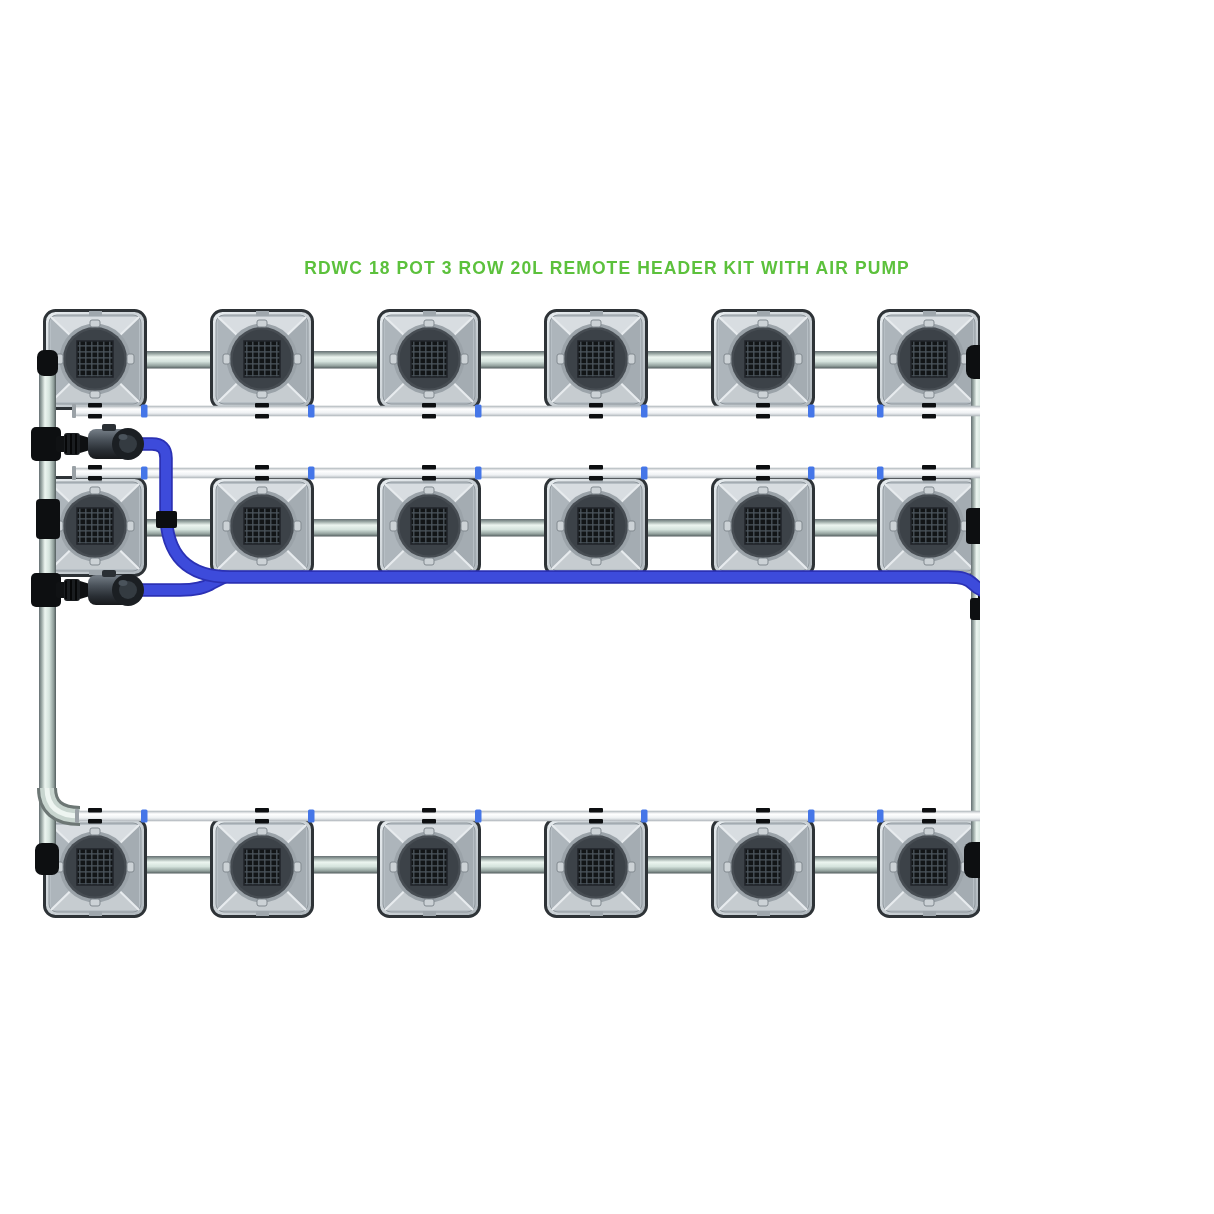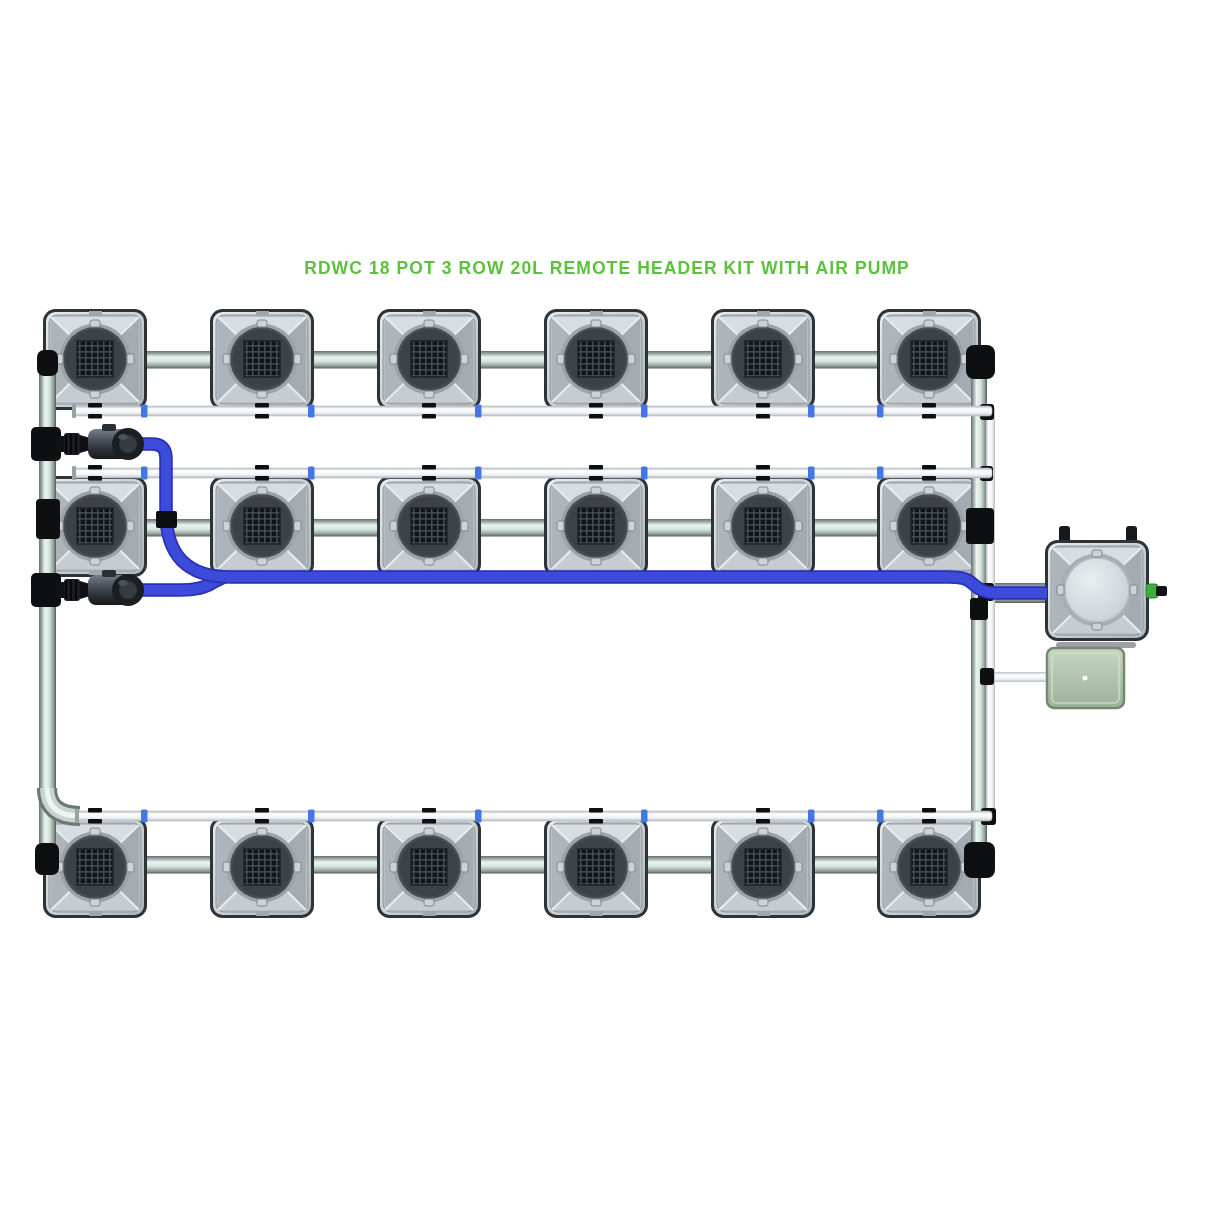--- a/index.html
+++ b/index.html
@@ -1,16 +1,16 @@
 <!DOCTYPE html>
 <html><head>
 <meta charset="utf-8">
 <style>
   html,body{margin:0;padding:0;background:#fff;}
-  .stage{position:relative;width:1214px;height:1214px;background:#fff;overflow:hidden;
+  .stage{position:relative;width:980px;height:1214px;background:#fff;overflow:hidden;
          font-family:"Liberation Sans",sans-serif;}
   .stage svg{position:absolute;left:0;top:0;}
   text.title{font-family:"Liberation Sans",sans-serif;font-weight:bold;letter-spacing:1.1px;}
 </style>
 </head>
 <body>
 
 <div class="stage">
 <svg width="1214" height="1214" viewBox="0 0 1214 1214">
   <defs>

